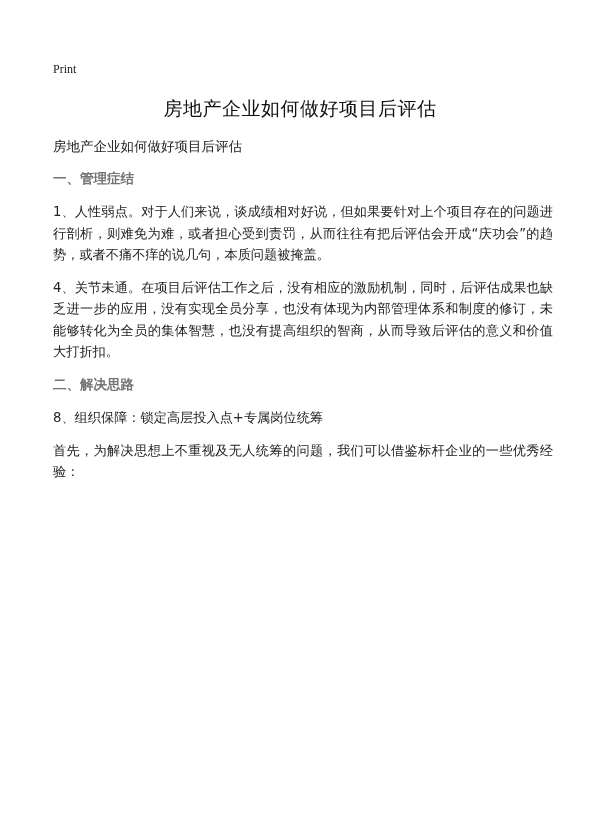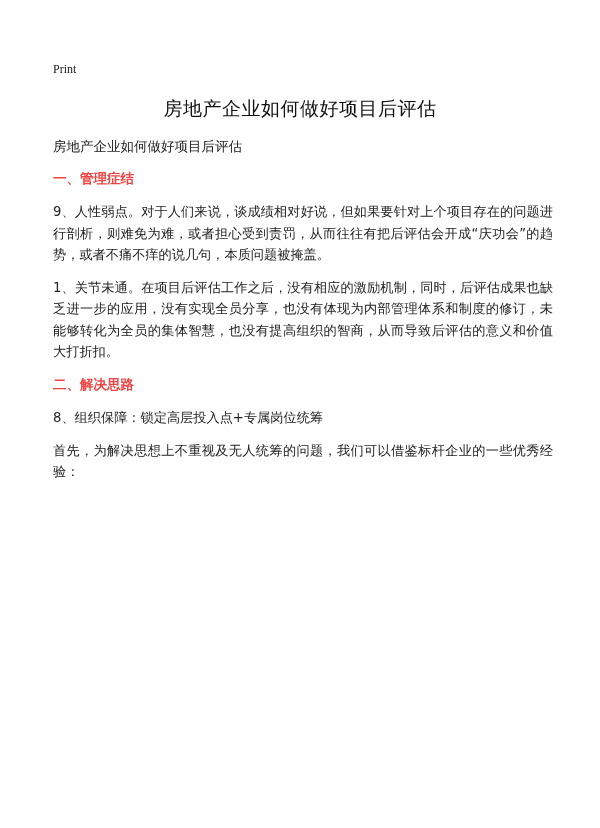--- a/index.html
+++ b/index.html
@@ -17,33 +17,33 @@
     .title {
       position: absolute; left: 0; width: 600px; top: 80px;
       text-align: center; font-size: 19px; color: #111; letter-spacing: 0.5px;
     }
     .content {
       position: absolute; left: 53px; top: 120px; width: 500px;
       font-size: 13.2px; line-height: 21.5px; color: #222;
     }
     .subtitle { margin: 0 0 10px 0; font-size: 13.5px; }
     .para { margin: 0 0 11px 0; text-align: justify; }
-    .heading { margin: 2px 0 12px 0; font-weight: bold; font-size: 13.5px; color: #ef4444; }
+    .heading { margin: 2px 0 12px 0; font-weight: bold; font-size: 13.5px; color: #737373; }
   </style>
 </head>
 <body>
 
 <div class="page">
   <div class="print-label">Print</div>
   <div class="title">房地产企业如何做好项目后评估</div>
 
   <div class="content">
     <p class="subtitle">房地产企业如何做好项目后评估</p>
 
     <p class="heading">一、管理症结</p>
-    <p class="para">9、人性弱点。对于人们来说，谈成绩相对好说，但如果要针对上个项目存在的问题进行剖析，则难免为难，或者担心受到责罚，从而往往有把后评估会开成“庆功会”的趋势，或者不痛不痒的说几句，本质问题被掩盖。</p>
-    <p class="para">1、关节未通。在项目后评估工作之后，没有相应的激励机制，同时，后评估成果也缺乏进一步的应用，没有实现全员分享，也没有体现为内部管理体系和制度的修订，未能够转化为全员的集体智慧，也没有提高组织的智商，从而导致后评估的意义和价值大打折扣。</p>
+    <p class="para">1、人性弱点。对于人们来说，谈成绩相对好说，但如果要针对上个项目存在的问题进行剖析，则难免为难，或者担心受到责罚，从而往往有把后评估会开成“庆功会”的趋势，或者不痛不痒的说几句，本质问题被掩盖。</p>
+    <p class="para">4、关节未通。在项目后评估工作之后，没有相应的激励机制，同时，后评估成果也缺乏进一步的应用，没有实现全员分享，也没有体现为内部管理体系和制度的修订，未能够转化为全员的集体智慧，也没有提高组织的智商，从而导致后评估的意义和价值大打折扣。</p>
 
     <p class="heading">二、解决思路</p>
     <p class="para">8、组织保障：锁定高层投入点+专属岗位统筹</p>
     <p class="para">首先，为解决思想上不重视及无人统筹的问题，我们可以借鉴标杆企业的一些优秀经验：</p>
   </div>
 </div>
 
 </body></html>

